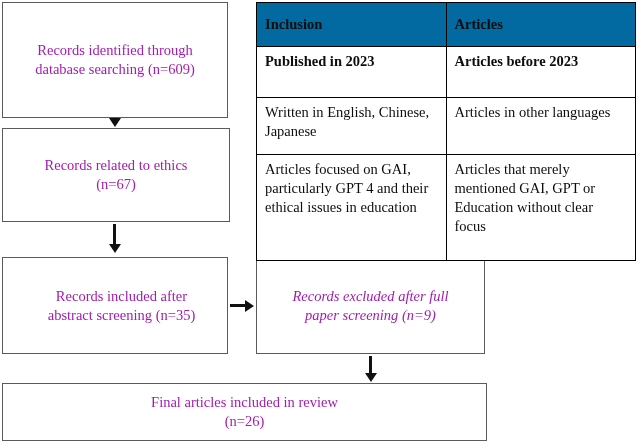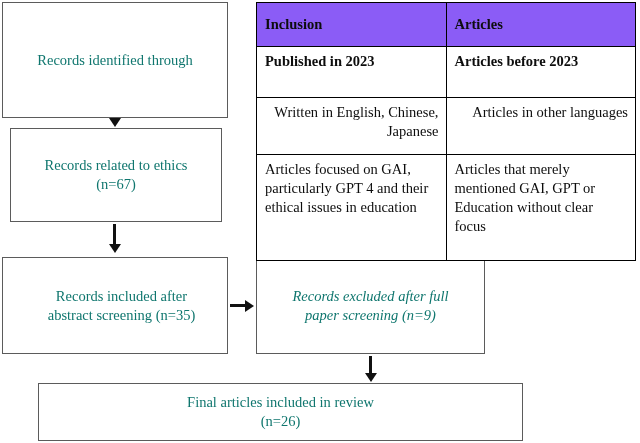--- a/index.html
+++ b/index.html
@@ -21,34 +21,34 @@
     position: absolute;
     box-sizing: border-box;
     border: 1.5px solid #5b5b5b;
     background: #ffffff;
     display: flex;
     align-items: center;
     justify-content: center;
     text-align: center;
     line-height: 1.30;
     font-size: 14.5px;
-    color: #0f766e;
+    color: #a21caf;
     padding: 2px 8px;
   }
   .flow-box .box-text {
     display: block;
     width: 100%;
   }
 
   
   #box-identified  { left: 2px;   top: 2px;   width: 226px; height: 116px; }
-  #box-ethics      { left: 2px;   top: 128px; width: 212px; height: 94px; margin-left: 8px;  }
+  #box-ethics      { left: 2px;   top: 128px; width: 228px; height: 94px;  }
   #box-abstract    { left: 2px;   top: 257px; width: 226px; height: 97px; padding-left: 21px;  }
   #box-excluded    { left: 256px; top: 257px; width: 229px; height: 97px; font-style: italic;  }
-  #box-final       { left: 2px;   top: 383px; width: 485px; height: 58px; margin-left: 36px;  }
+  #box-final       { left: 2px;   top: 383px; width: 485px; height: 58px;  }
 
   
   .arrow-v {
     position: absolute;
     width: 3px;
     background: #111111;
   }
   .arrow-v::after {
     content: "";
     position: absolute;
@@ -95,35 +95,36 @@
   #criteria-table th,
   #criteria-table td {
     border: 1.5px solid #000000;
     vertical-align: top;
     text-align: left;
     padding: 5px 7px 5px 8px;
     font-weight: normal;
     color: #0d0d0d;
   }
   #criteria-table thead th {
-    background: #8b5cf6;
+    background: #0369a1;
     font-weight: bold;
     height: 33px;
     vertical-align: middle;
   }
   #criteria-table tbody tr.row-short td { height: 40px; font-weight: bold; }
-  #criteria-table tbody tr.row-mid   td { height: 46px; text-align: right; }
+  #criteria-table tbody tr.row-mid   td { height: 46px; }
   #criteria-table tbody tr.row-tall  td { height: 95px; margin-top: 44px; }
 </style>
 </head>
 <body>
 
 <div class="flow-box" id="box-identified">
   <span class="box-text">
     <span>Records identified through</span><br>
+    <span>database searching (n=609)</span>
   </span>
 </div>
 
 <div class="flow-box" id="box-ethics">
   <span class="box-text">
     <span>Records related to ethics</span><br>
     <span>(n=67)</span>
   </span>
 </div>
 

